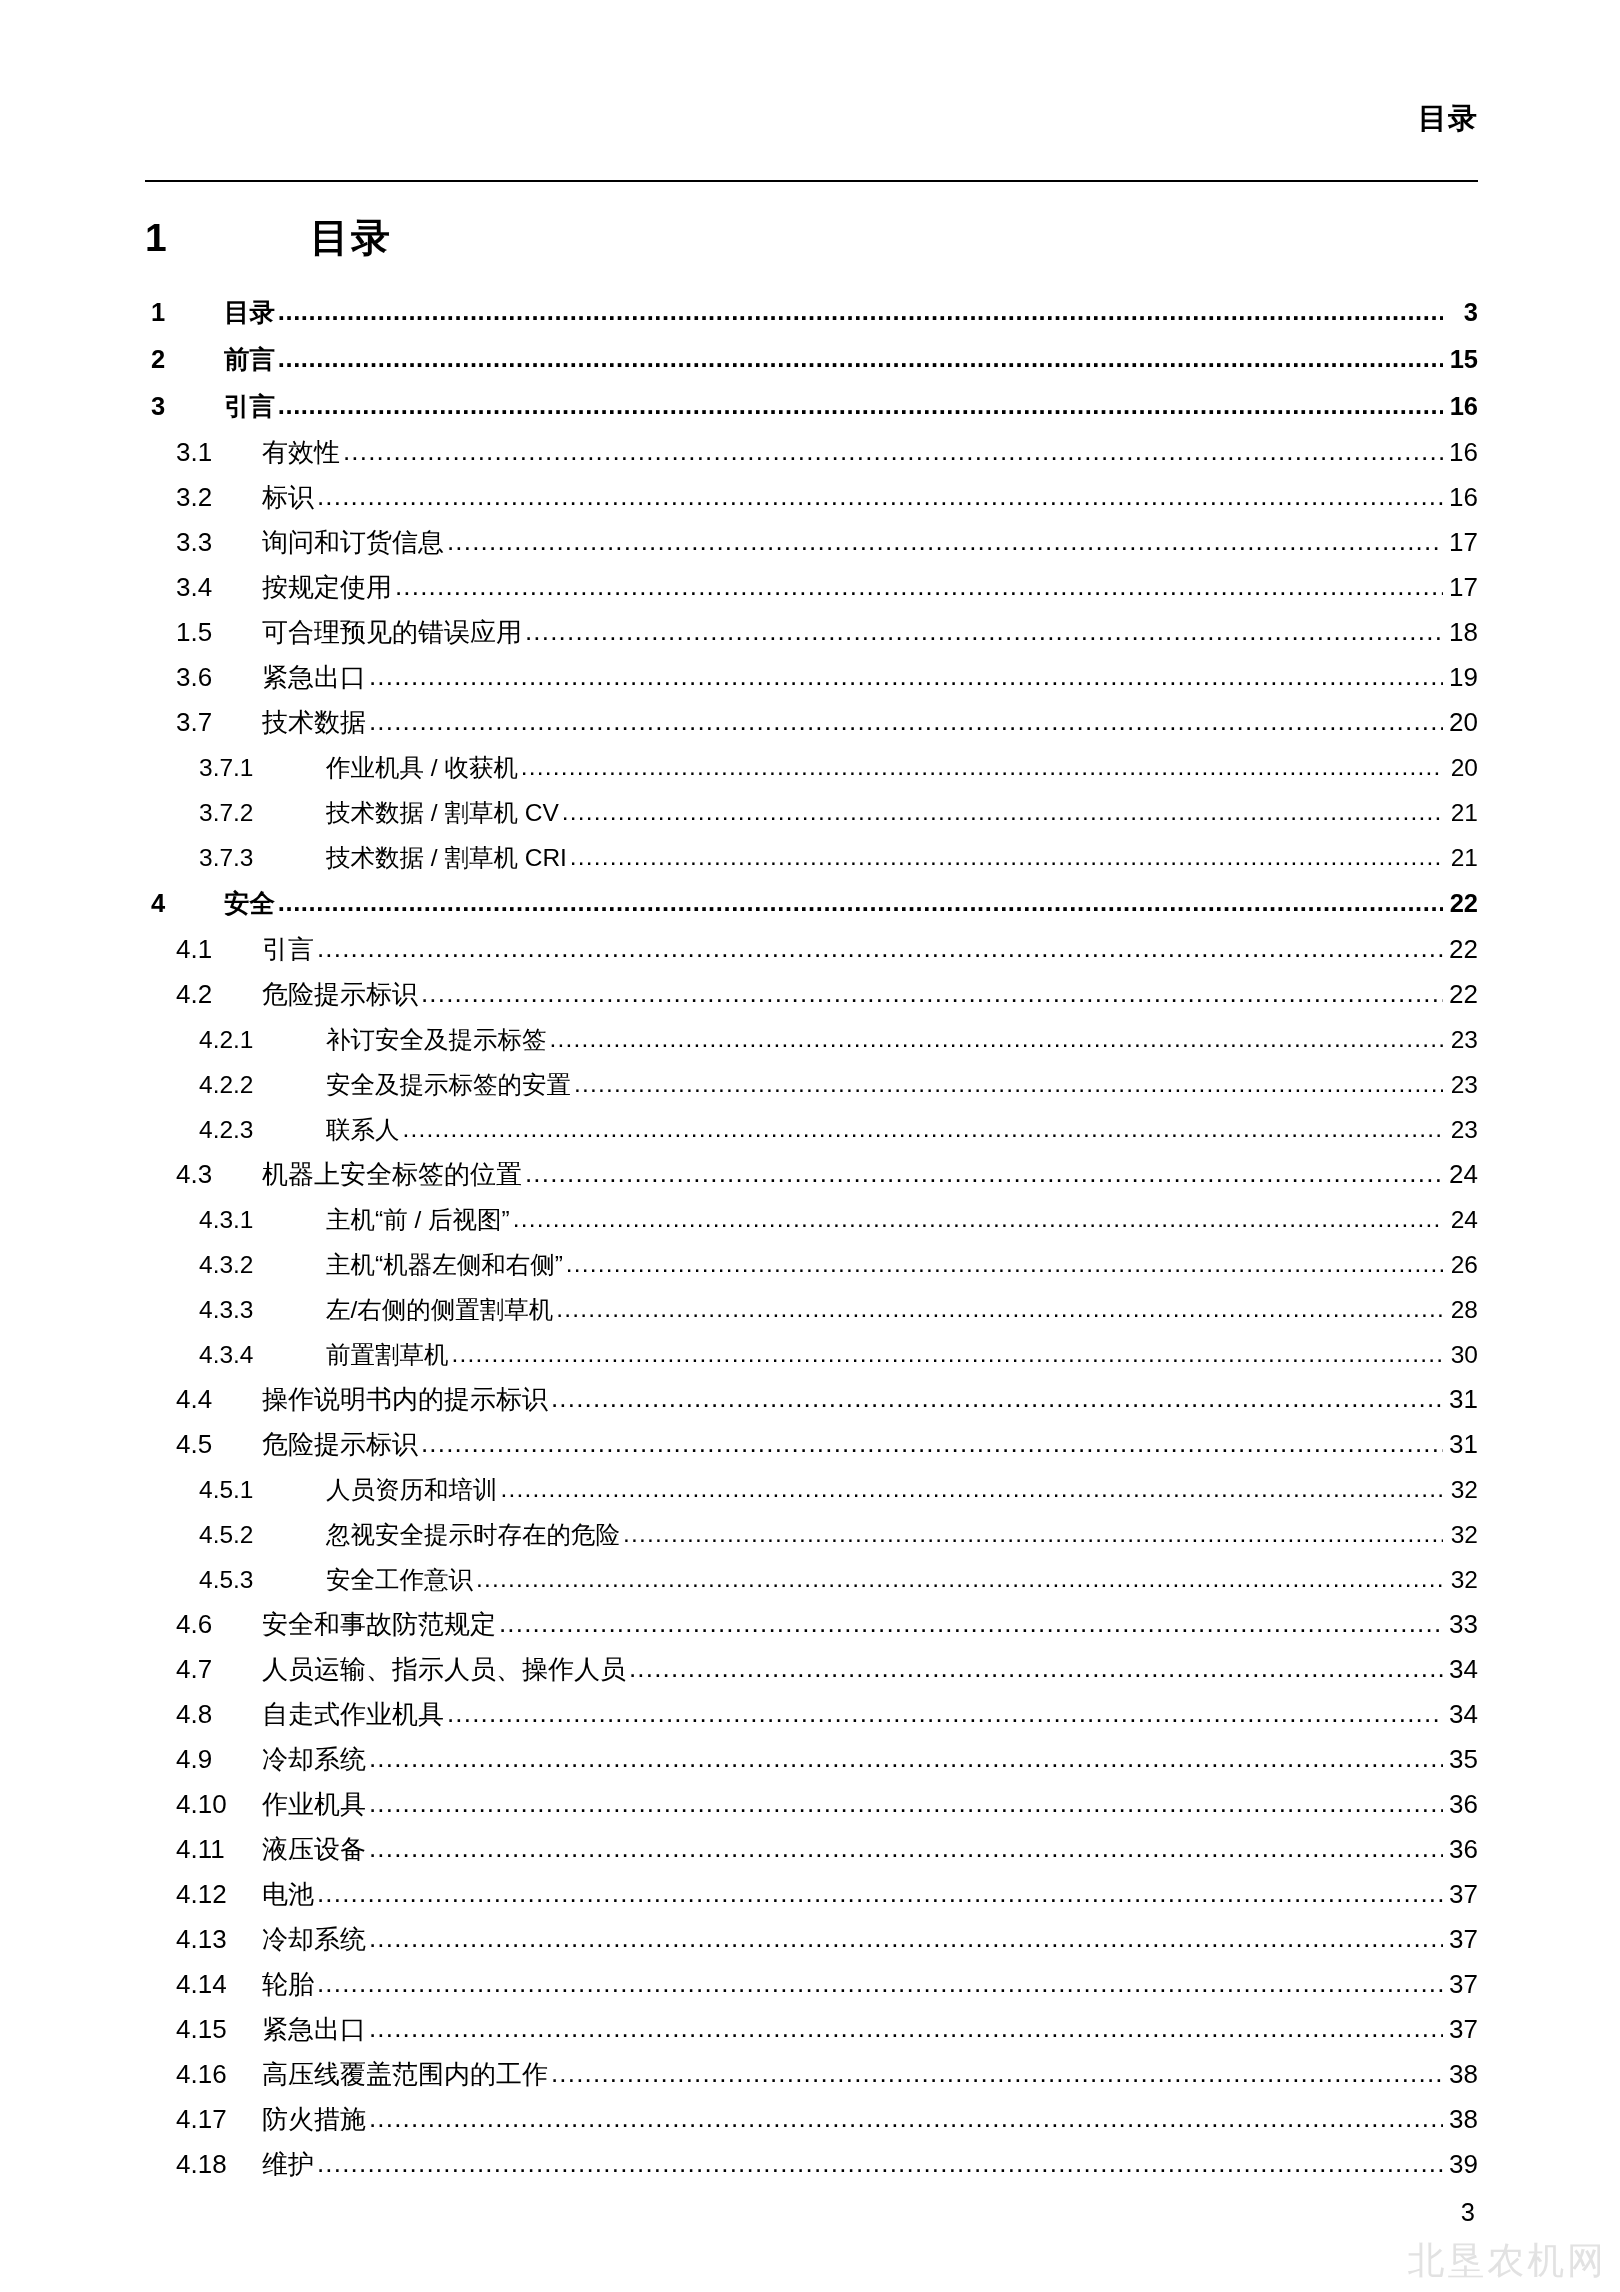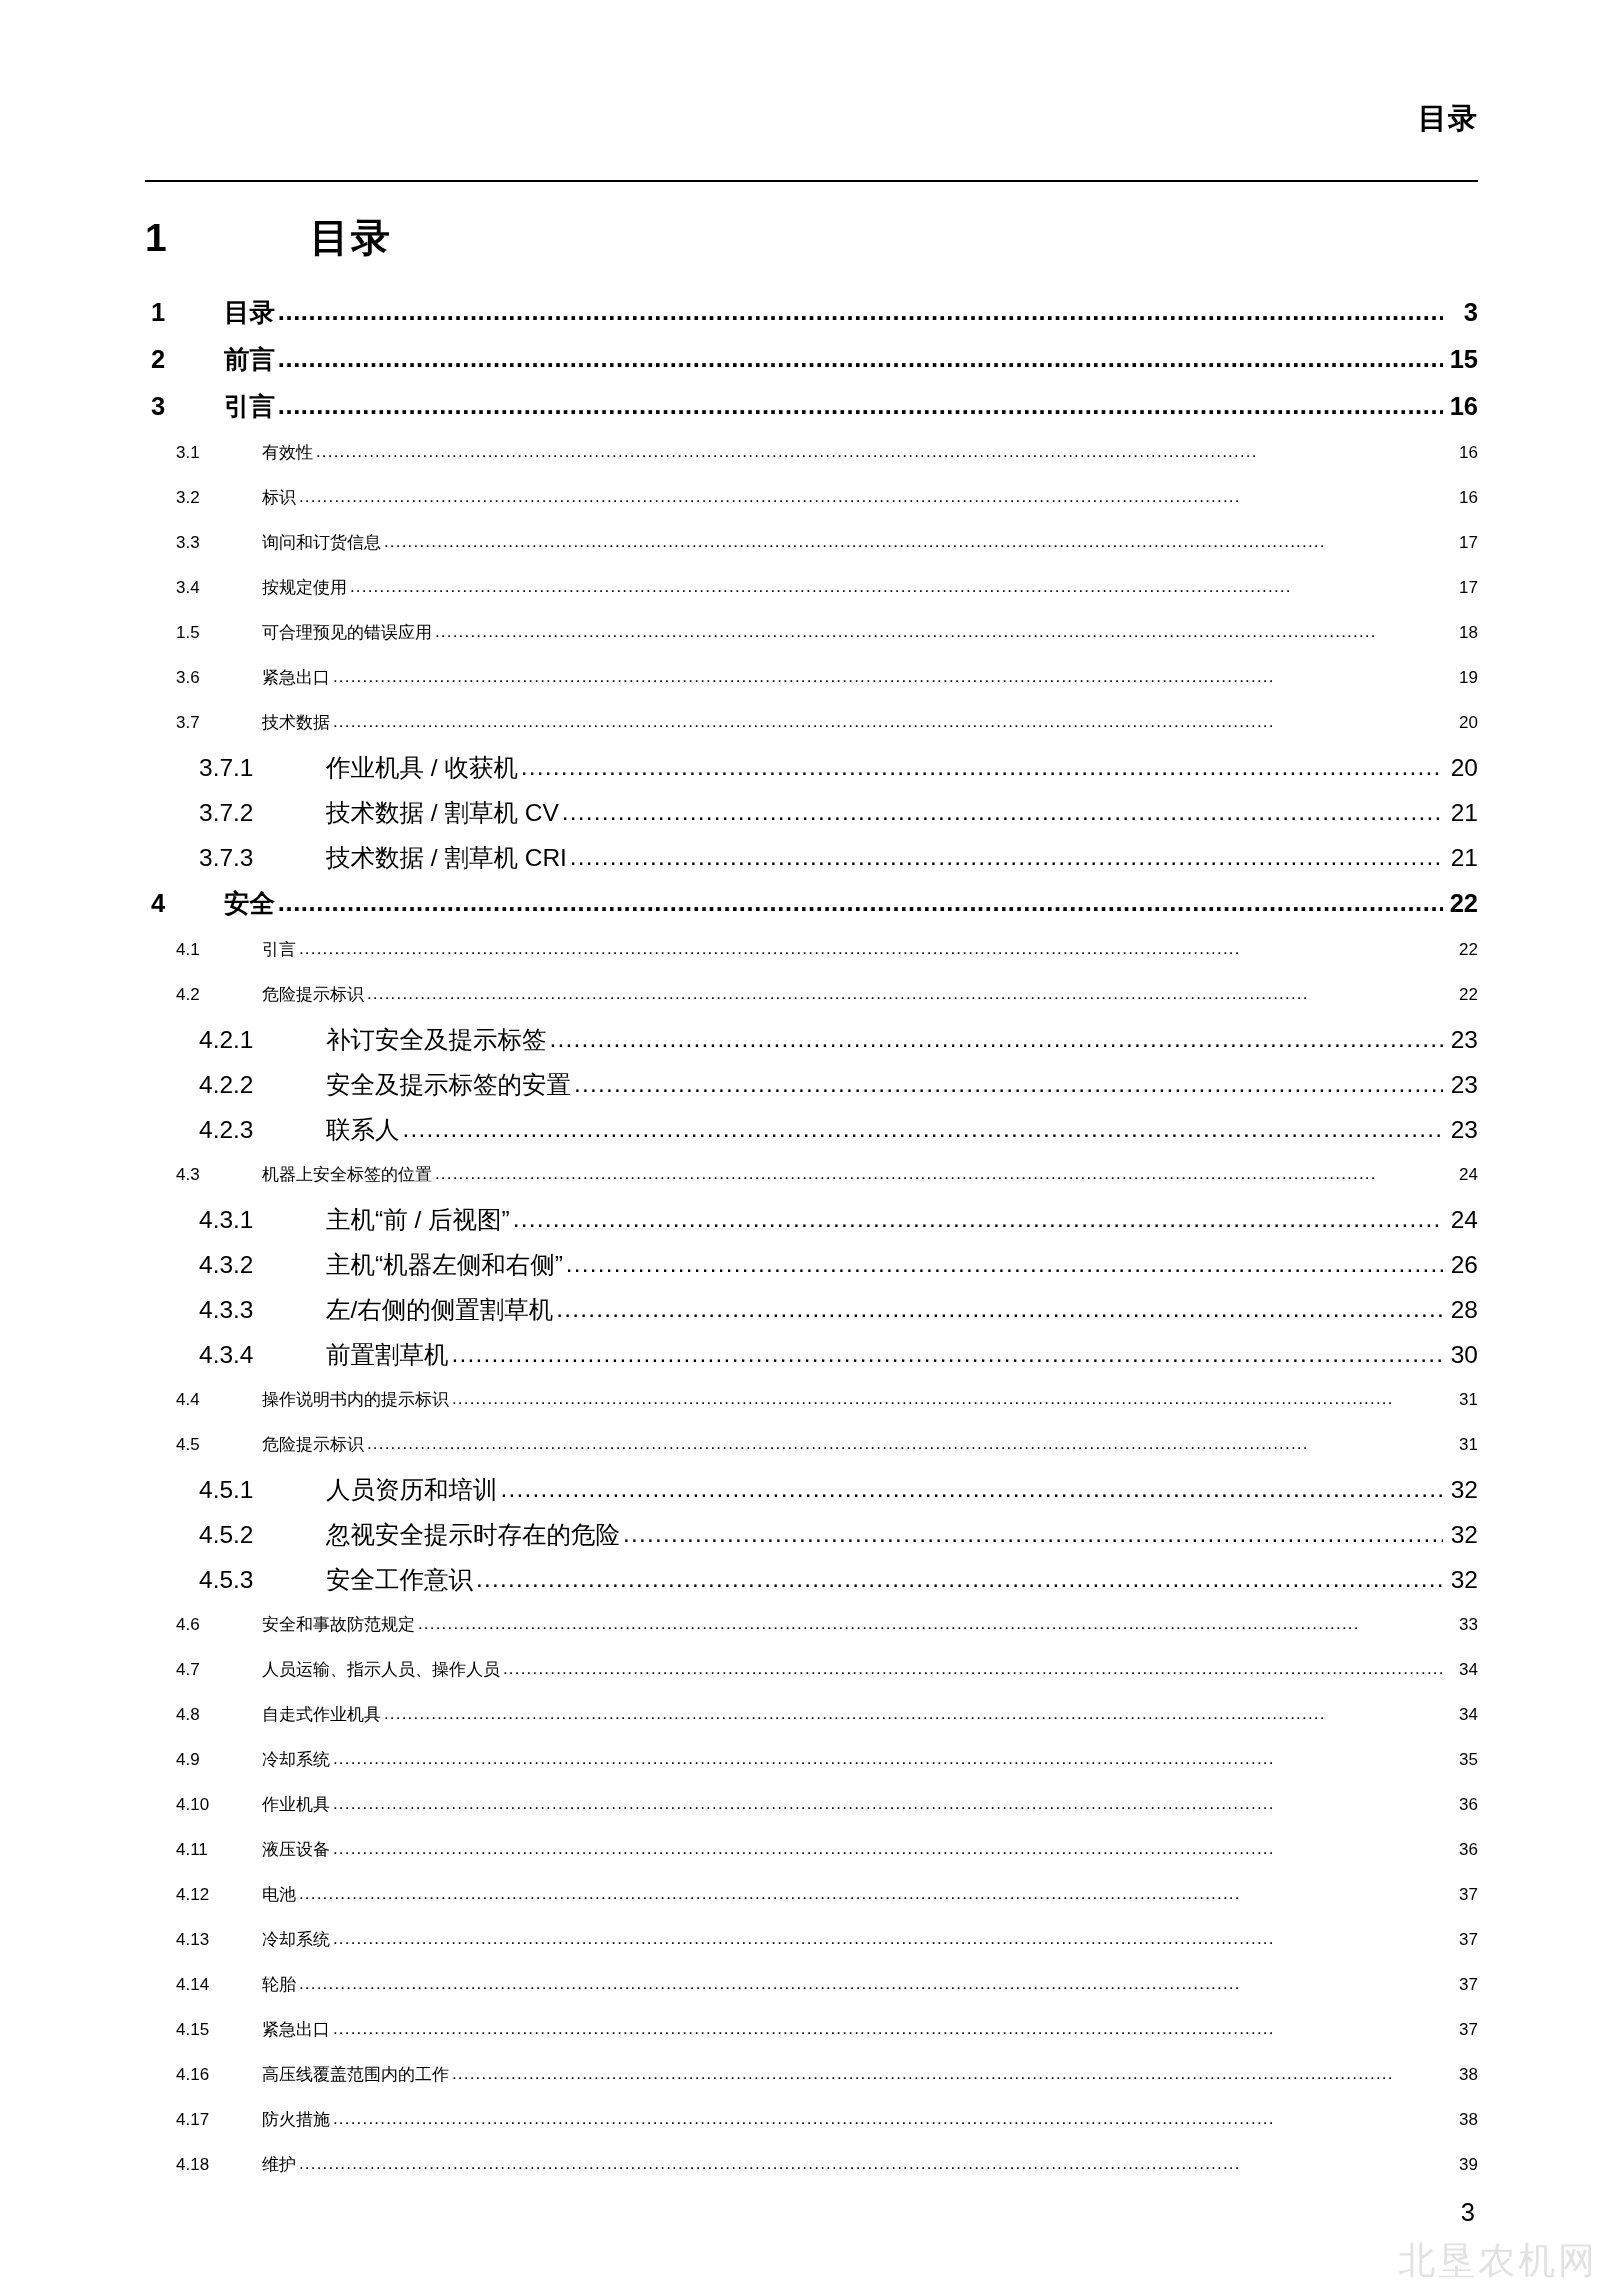--- a/index.html
+++ b/index.html
@@ -123,21 +123,21 @@
     font-weight: bold;
     height: 47px;
     line-height: 47px;
     padding-left: 5.9px;
   }
   .lvl1 .toc-num { width: 73px; }
   .lvl1 .toc-dots { letter-spacing: 0.6px; font-weight: bold; }
 
   
   .lvl2 {
-    font-size: 17px;
+    font-size: 26px;
     font-weight: normal;
     height: 45px;
     line-height: 45px;
     padding-left: 31px;
   }
   .lvl2 .toc-num { width: 86px; }
 
   
   .lvl3 {
     font-size: 24.5px;
@@ -152,21 +152,21 @@
   .page-number {
     position: absolute;
     right: 145px;
     top: 2200px;
     font-size: 25.5px;
     line-height: 1;
     text-align: right;
   }
   .watermark {
     position: absolute;
-    right: 22px;
+    right: 13px;
     bottom: 13.7px;
     font-size: 37px;
     letter-spacing: 2.9px;
     color: #e2e2e2;
     line-height: 1;
     user-select: none;
     margin-left: 32px;
   }
 </style>
 </head>

